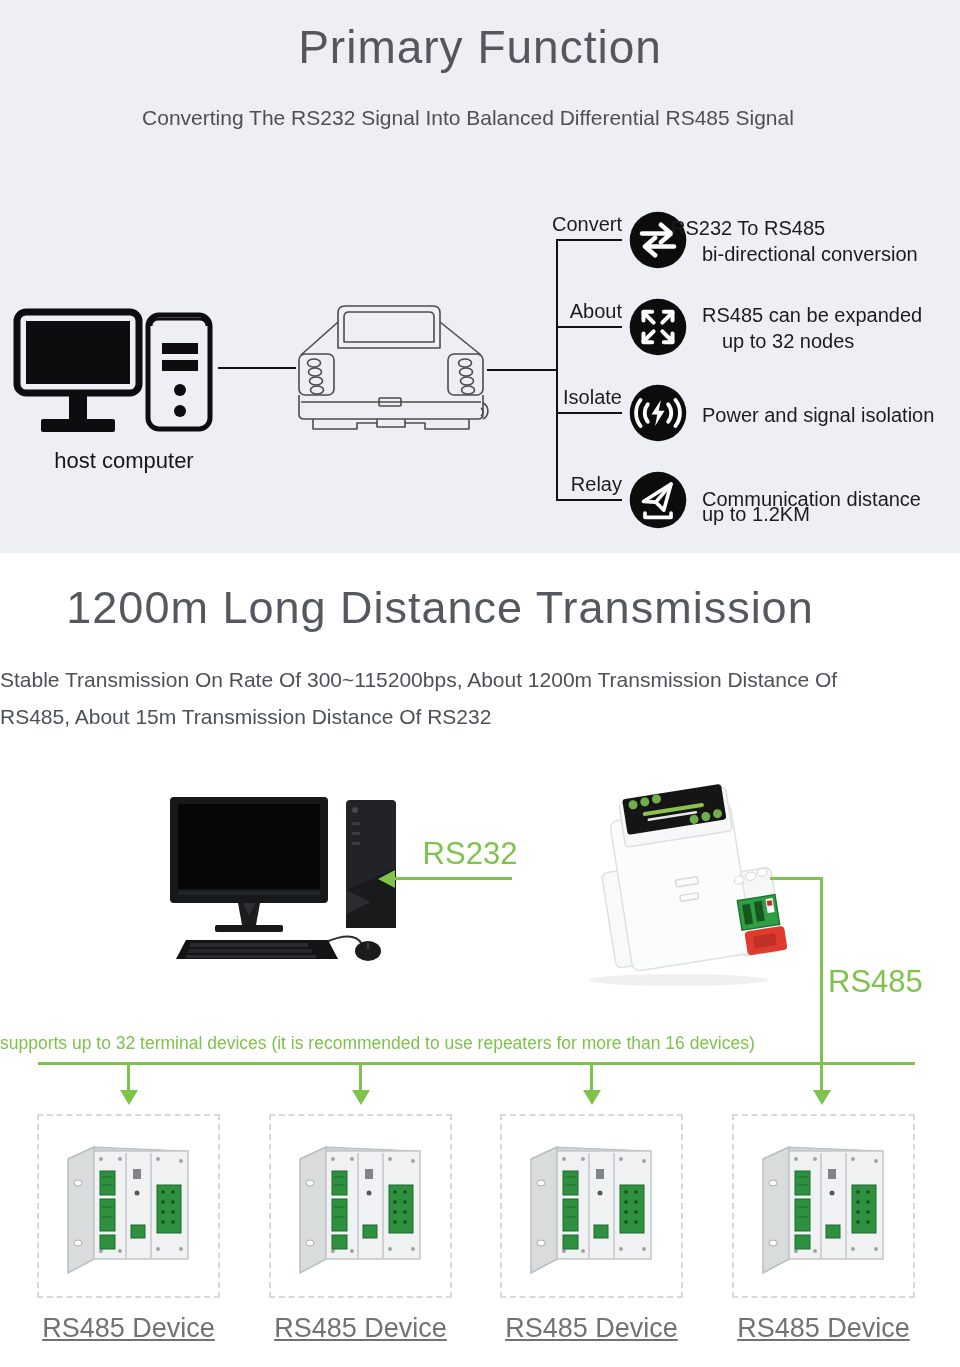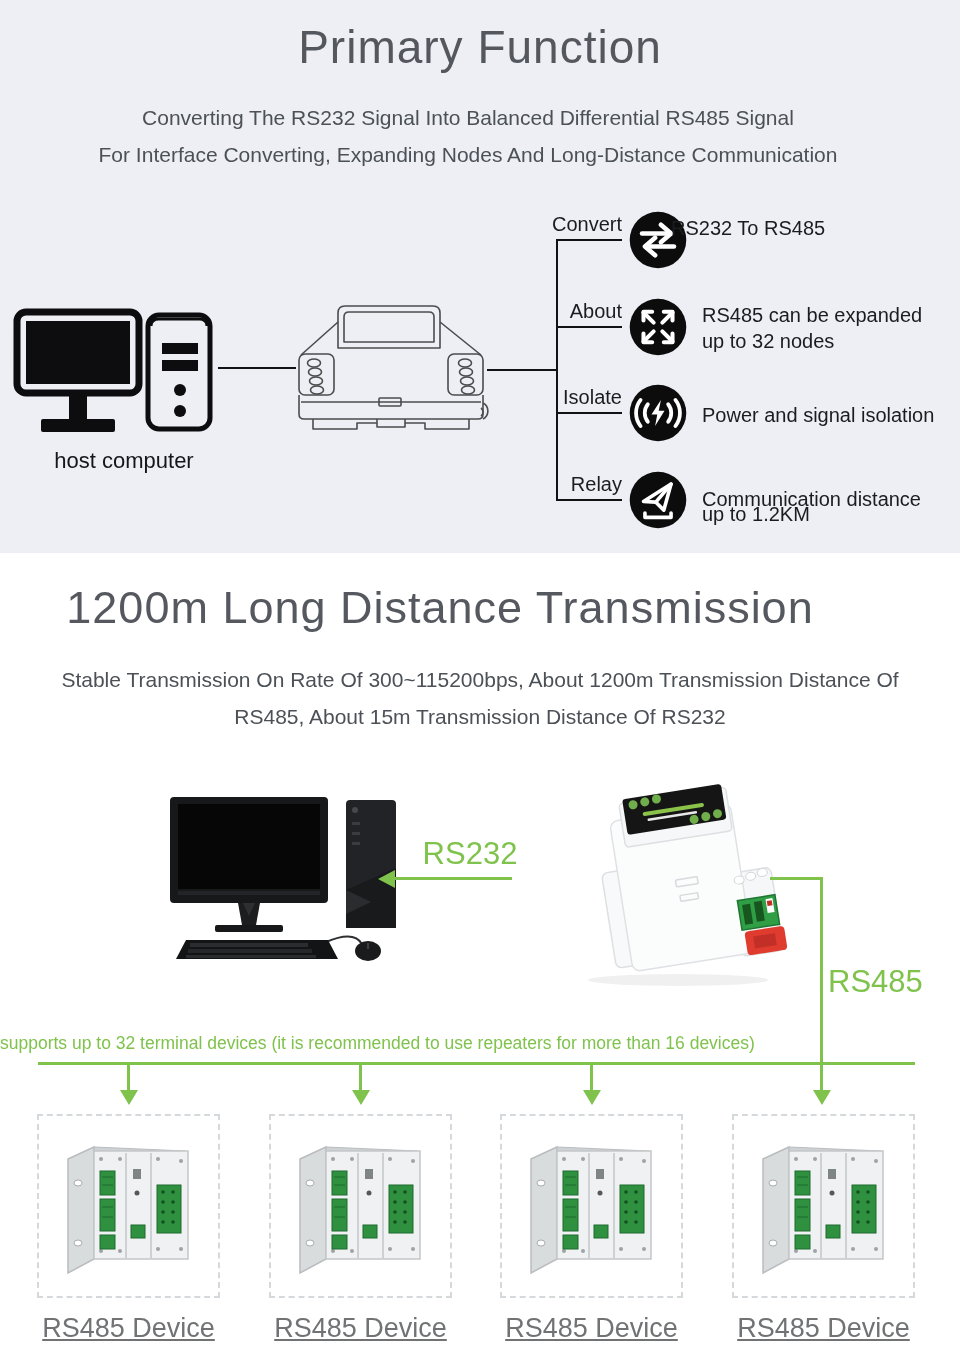--- a/index.html
+++ b/index.html
@@ -12,21 +12,21 @@
   .s1-sub1{top:106px;}
   .s1-sub2{top:143px;}
   .host-label{left:14px;top:448px;width:220px;font-size:22px;color:#15161a;text-align:center;}
   .hline{background:#111213;height:2px;}
   .vline{background:#111213;width:2px;}
   .feat-tag{width:88px;text-align:right;font-size:20px;color:#1b1c1e;}
   .feat-icon{width:58px;height:58px;}
   .feat-text{font-size:20px;color:#1b1c1e;line-height:26px;white-space:nowrap;}
   
   .s2-title{left:0;top:582px;width:880px;text-align:center;font-size:45px;font-weight:400;color:#55595f;letter-spacing:1px;}
-  .s2-sub{left:0;width:960px;text-align:center;font-size:21px;color:#4c5157;}
+  .s2-sub{left:0;width:960px;text-align:left;font-size:21px;color:#4c5157;}
   .s2-sub1{top:668px;}
   .s2-sub2{top:705px;}
   .green-text{color:#7fc24c;}
   .rs232-label{left:410px;top:836px;width:120px;text-align:center;font-size:31px;}
   .rs485-label{left:828px;top:964px;width:120px;font-size:31px;}
   .gline-h{background:#7fc24c;height:3px;}
   .gline-v{background:#7fc24c;width:3px;}
   .g-arrowhead-left{width:0;height:0;border-top:9px solid transparent;border-bottom:9px solid transparent;border-right:17px solid #7fc24c;}
   .g-arrowhead-down{width:0;height:0;border-left:9px solid transparent;border-right:9px solid transparent;border-top:15px solid #7fc24c;}
   .support-note{left:0;top:1033px;width:860px;text-align:left;font-size:17.5px;}
@@ -80,21 +80,20 @@
         <circle cx="119" cy="81" r="1.8" fill="#14501f"></circle>
       <circle cx="109" cy="91" r="1.8" fill="#14501f"></circle>
         <circle cx="119" cy="91" r="1.8" fill="#14501f"></circle>
     </symbol>
   </defs>
 </svg>
 
 <div class="abs sec1">
   <div class="abs s1-title">Primary Function</div>
   <div class="abs s1-sub s1-sub1">Converting The RS232 Signal Into Balanced Differential RS485 Signal</div>
-  <div class="abs s1-sub s1-sub2">For Interface Converting, Expanding Nodes And Long-Distance Communication</div>
 
   <svg class="abs" style="left:10px;top:305px" width="206" height="132" viewBox="0 0 206 132">
     <rect x="7" y="7" width="122" height="81" rx="9" fill="none" stroke="#0d0d0f" stroke-width="7"></rect>
     <rect x="16" y="16" width="104" height="63" fill="#0d0d0f"></rect>
     <rect x="59" y="88" width="18" height="28" fill="#0d0d0f"></rect>
     <rect x="31" y="114" width="74" height="13" rx="2" fill="#0d0d0f"></rect>
     <rect x="138" y="10" width="62" height="114" rx="11" fill="none" stroke="#0d0d0f" stroke-width="5"></rect>
     <path d="M141,21 Q141,14 149,14 H189 Q197,14 197,21" fill="none" stroke="#0d0d0f" stroke-width="3"></path>
     <rect x="152" y="38" width="36" height="11" fill="#0d0d0f"></rect>
     <rect x="152" y="55" width="36" height="11" fill="#0d0d0f"></rect>
@@ -139,38 +138,39 @@
   <svg class="abs feat-icon" style="left:629px;top:211px" viewBox="-20 -20 40 40">
     <circle r="19.5" fill="#0c0c0d"></circle>
     <g stroke="#ffffff" stroke-width="3.2" fill="none" stroke-linecap="round" stroke-linejoin="round">
       <path d="M-11,-4.5 H8"></path>
         <path d="M2,-10.5 L9,-4.5 L2,1.5"></path>
       <path d="M11,4.5 H-8"></path>
         <path d="M-2,10.5 L-9,4.5 L-2,-1.5"></path>
     </g>
   </svg>
   <div class="abs feat-text" style="left:671px;top:215px">RS232 To RS485</div>
+  <div class="abs feat-text" style="left:702px;top:241px">bi-directional conversion</div>
 
   <div class="abs hline" style="left:556px;top:326px;width:66px"></div>
   <div class="abs feat-tag" style="left:534px;top:300px">About</div>
   <svg class="abs feat-icon" style="left:629px;top:298px" viewBox="-20 -20 40 40">
     <circle r="19.5" fill="#0c0c0d"></circle>
     <g stroke="#ffffff" stroke-width="2.8" fill="none" stroke-linecap="round" stroke-linejoin="round">
       <path d="M-3,-3 L-10,-10"></path>
         <path d="M-10,-4.5 V-10.5 H-4"></path>
       <path d="M3,-3 L10,-10"></path>
         <path d="M10,-4.5 V-10.5 H4"></path>
       <path d="M-3,3 L-10,10"></path>
         <path d="M-10,4.5 V10.5 H-4"></path>
       <path d="M3,3 L10,10"></path>
         <path d="M10,4.5 V10.5 H4"></path>
     </g>
   </svg>
   <div class="abs feat-text" style="left:702px;top:302px">RS485 can be expanded</div>
-  <div class="abs feat-text" style="left:702px;top:328px">up to 32 nodes</div>
+  <div class="abs feat-text" style="left:722px;top:328px">up to 32 nodes</div>
 
   <div class="abs hline" style="left:556px;top:412px;width:66px"></div>
   <div class="abs feat-tag" style="left:534px;top:386px">Isolate</div>
   <svg class="abs feat-icon" style="left:629px;top:384px" viewBox="-20 -20 40 40">
     <circle r="19.5" fill="#0c0c0d"></circle>
     <g stroke="#ffffff" stroke-width="2.6" fill="none" stroke-linecap="round">
       <path d="M-7,-6 A9.5,9.5 0 0 0 -7,6"></path>
       <path d="M-12,-9 A14.5,14.5 0 0 0 -12,9"></path>
       <path d="M7,-6 A9.5,9.5 0 0 1 7,6"></path>
       <path d="M12,-9 A14.5,14.5 0 0 1 12,9"></path>

